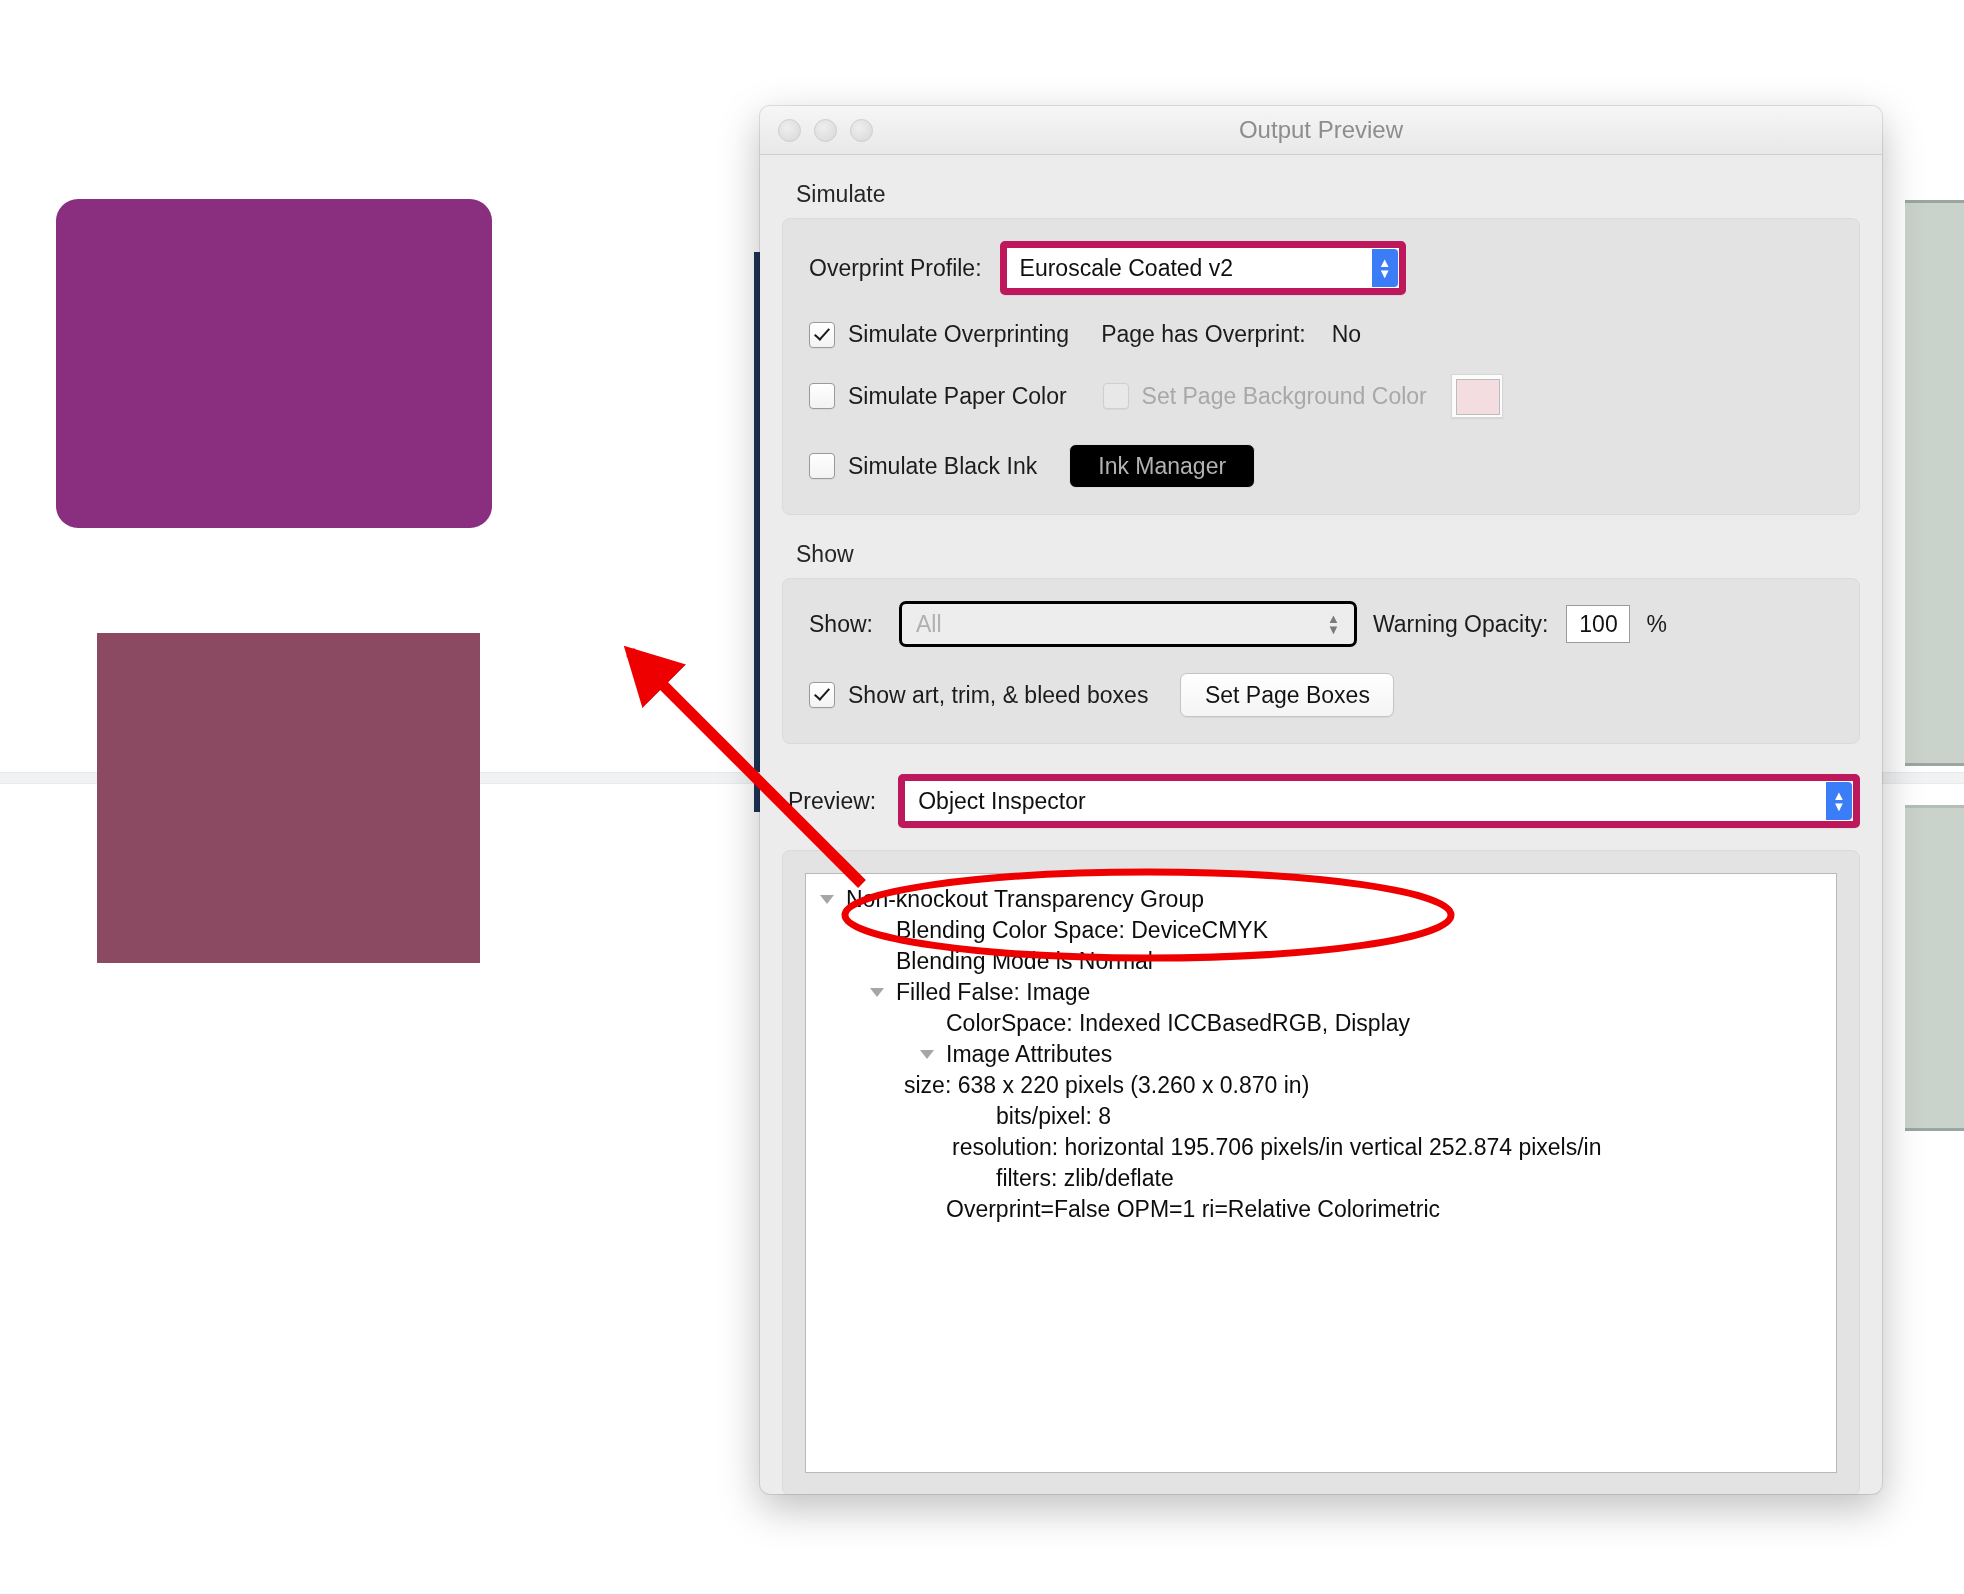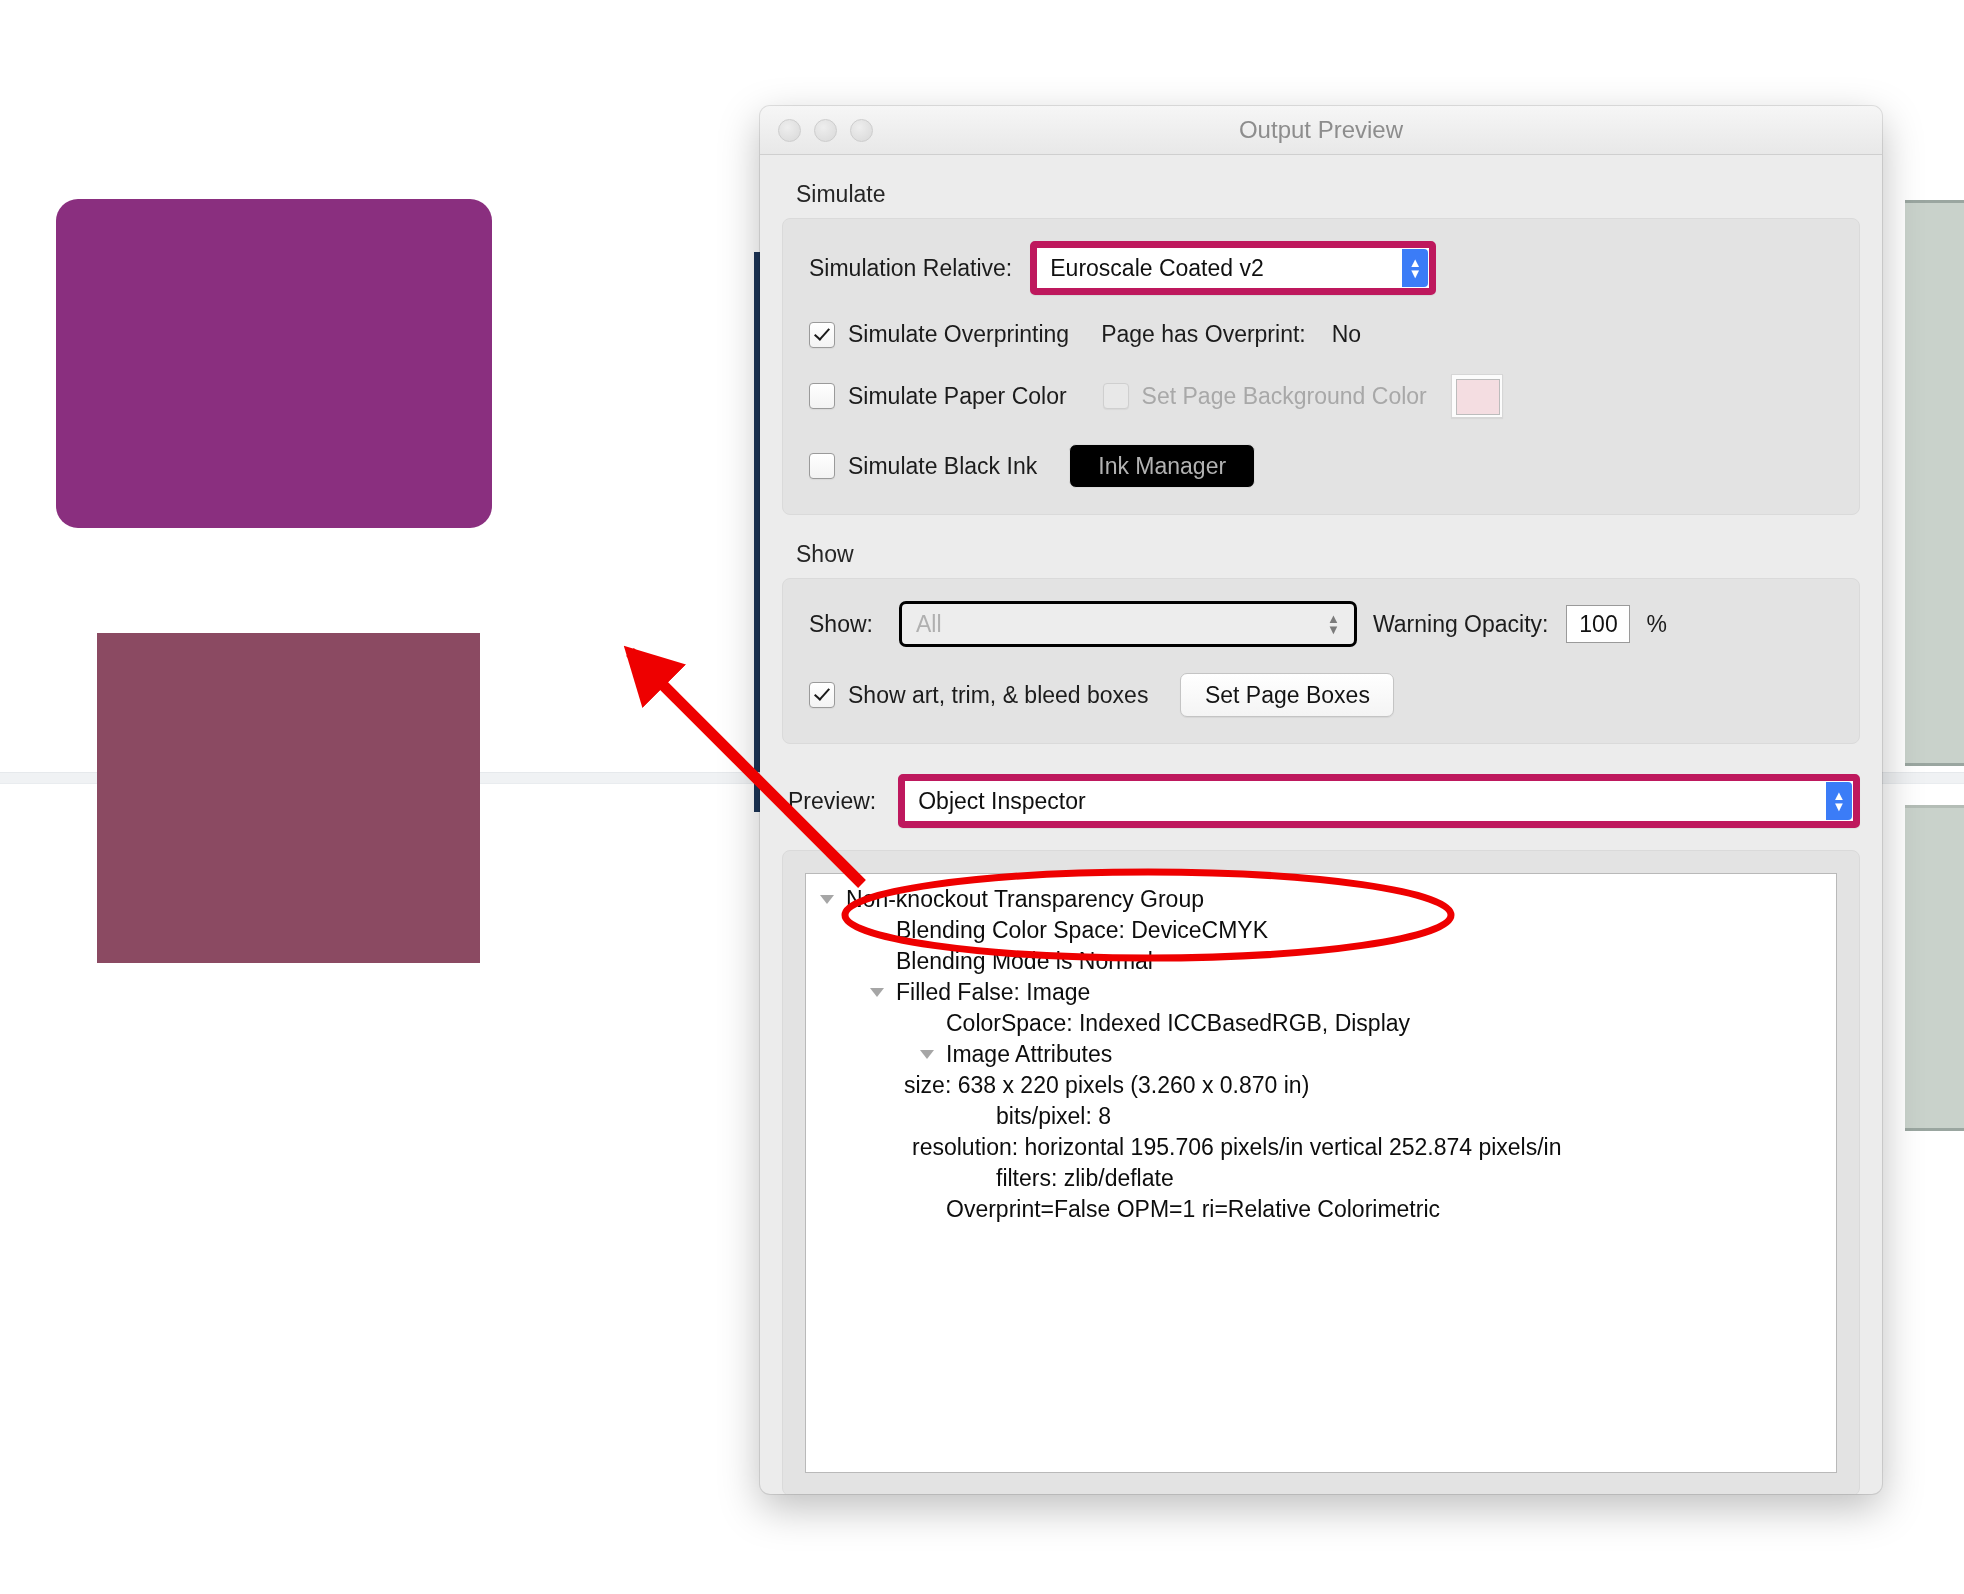--- a/index.html
+++ b/index.html
@@ -333,21 +333,21 @@
     </div>
     <div class="window-title">Output Preview</div>
   </div>
 
   <div class="window-body">
 
     <div class="group-label">Simulate</div>
     <div class="group-box">
 
       <div class="row">
-        <div class="field-label">Simulation Relative:</div>
+        <div class="field-label">Overprint Profile:</div>
         <div class="popup" style="width:392px; margin-left:18px;">
           <div class="popup-value">Euroscale Coated v2</div>
           <div class="popup-arrows">
               <span>▲</span>
               <span>▼</span>
             </div>
         </div>
       </div>
 
       <div class="row">
@@ -438,21 +438,21 @@
             <span>Image Attributes</span>
           </div>
           <div class="tree-row" style="padding-left: 72px;">
             <span class="tri hidden"></span>
             <span>size: 638 x 220 pixels (3.260 x 0.870 in)</span>
           </div>
           <div class="tree-row" style="padding-left: 164px;">
             <span class="tri hidden"></span>
             <span>bits/pixel: 8</span>
           </div>
-          <div class="tree-row" style="padding-left: 80px;">
+          <div class="tree-row" style="padding-left: 120px;">
             <span class="tri hidden"></span>
             <span>resolution: horizontal 195.706 pixels/in vertical 252.874 pixels/in</span>
           </div>
           <div class="tree-row" style="padding-left: 164px;">
             <span class="tri hidden"></span>
             <span>filters: zlib/deflate</span>
           </div>
           <div class="tree-row" style="padding-left: 114px;">
             <span class="tri hidden"></span>
             <span>Overprint=False OPM=1 ri=Relative Colorimetric</span>

